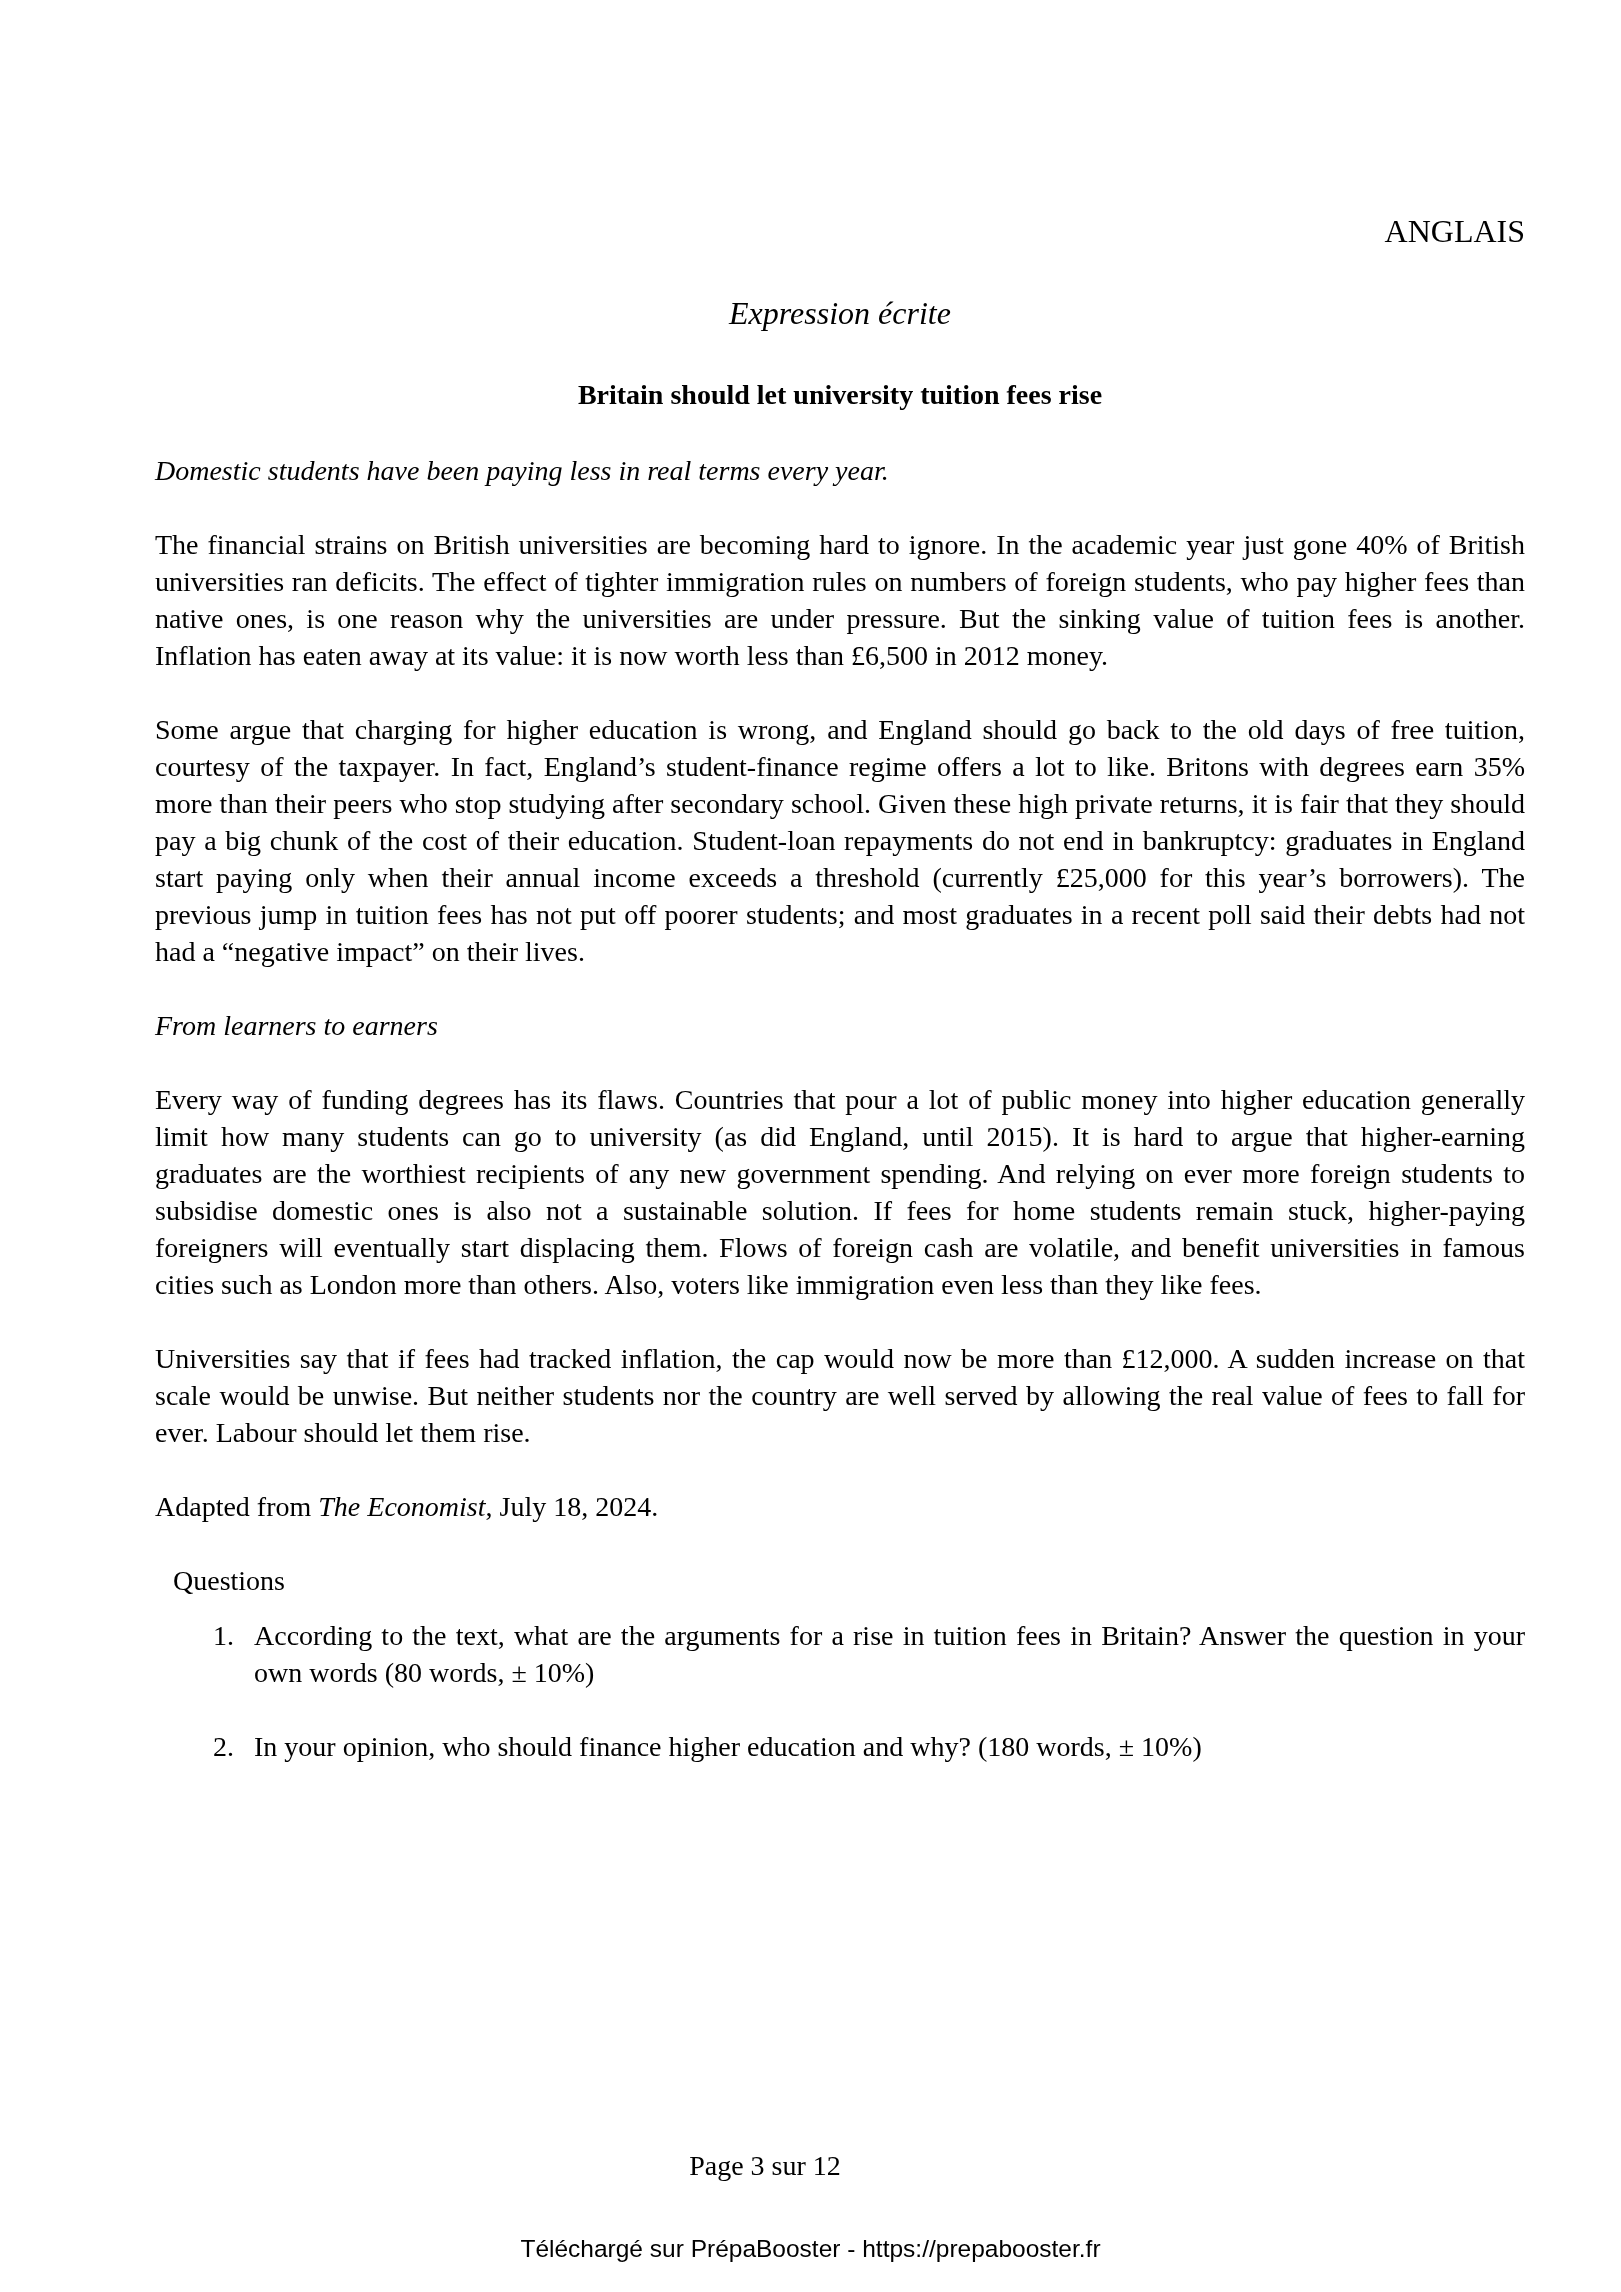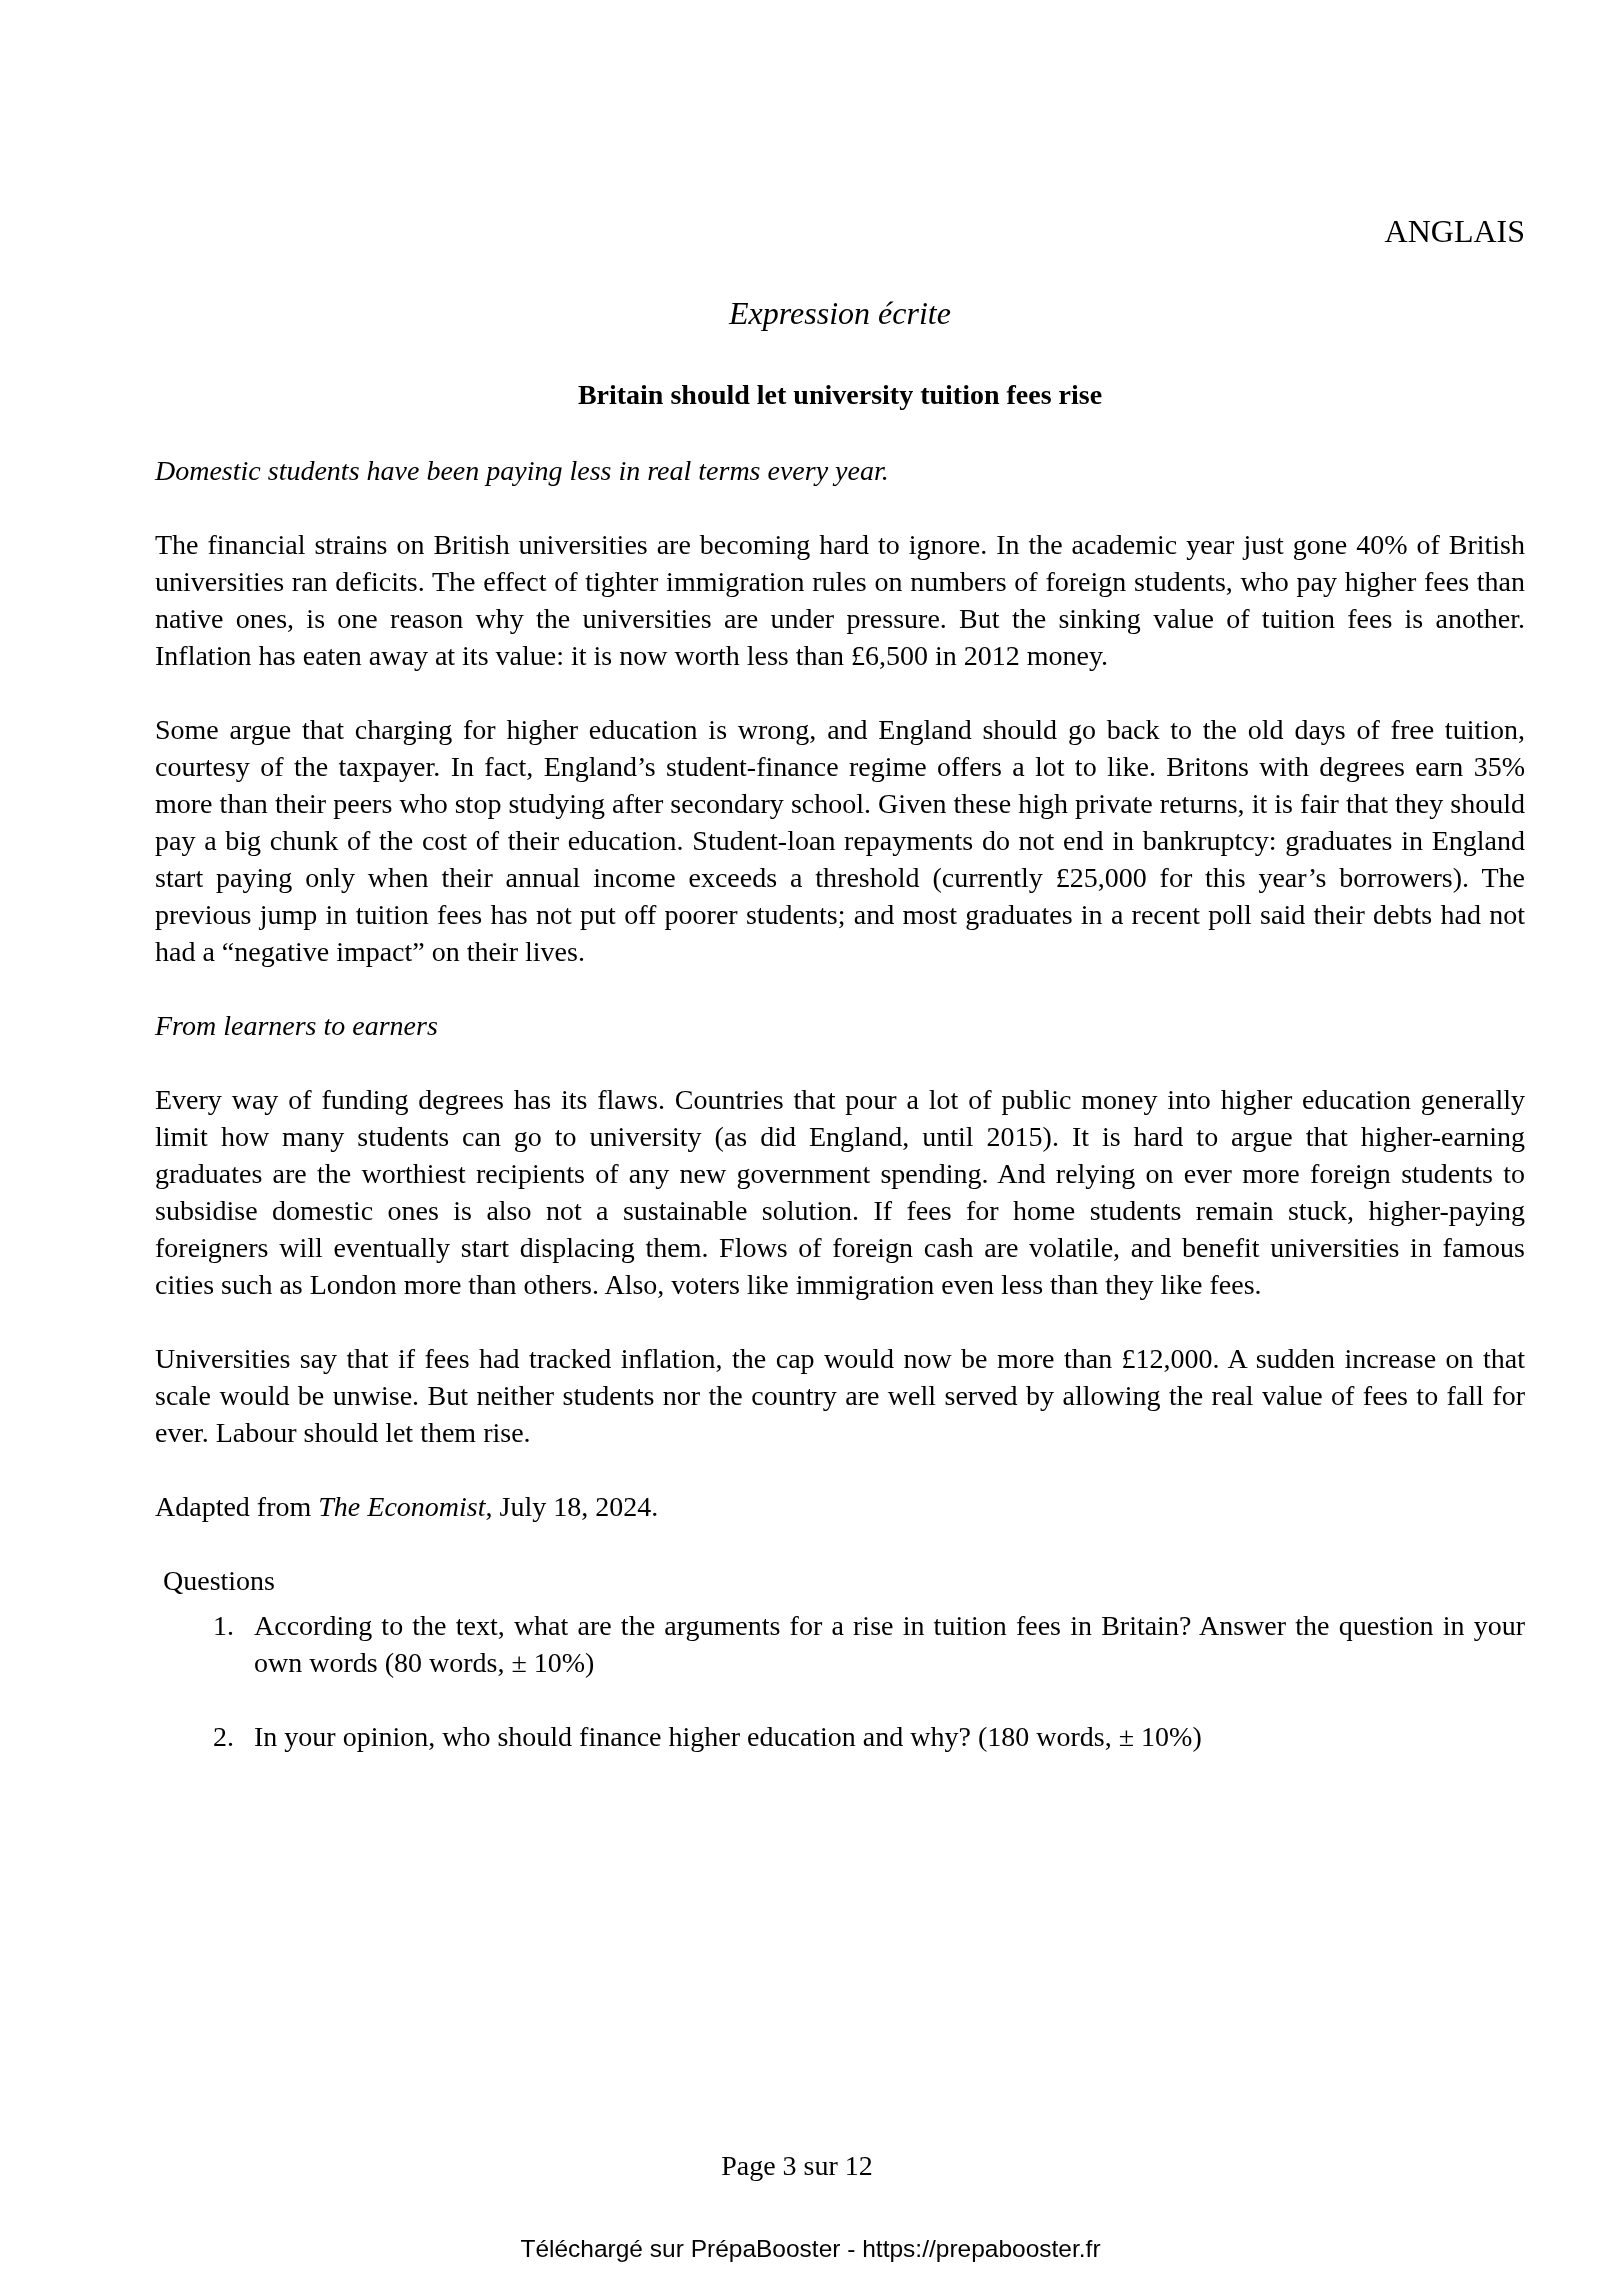--- a/index.html
+++ b/index.html
@@ -70,21 +70,21 @@
     }
     .body-text p.lead, .body-text p.section-head {
       font-style: italic;
     }
     .source {
       text-align: right !important;
       margin-top: 0;
     }
     .source i { font-style: italic; text-align: right; }
     .questions-label {
-      margin: 8px;
+      margin: 18px;
       font-family: Liberation Serif, serif;
     }
     ol.questions {
       margin: 0;
       padding-left: 0;
       list-style: none;
     }
     ol.questions li {
       position: relative;
       padding-left: 99px;
@@ -100,21 +100,20 @@
     }
     .page-number {
       position: absolute;
       left: 0;
       width: 1530px;
       top: 2147px;
       text-align: center;
       font-family: "Liberation Serif", serif;
       font-size: 28px;
       line-height: 37px;
-      padding-left: 32px;
     }
     .footer-note {
       position: absolute;
       left: 0;
       width: 1621px;
       top: 2233px;
       text-align: center;
       font-family: "Liberation Sans", "DejaVu Sans", sans-serif;
       font-size: 24.5px;
       line-height: 31px;

